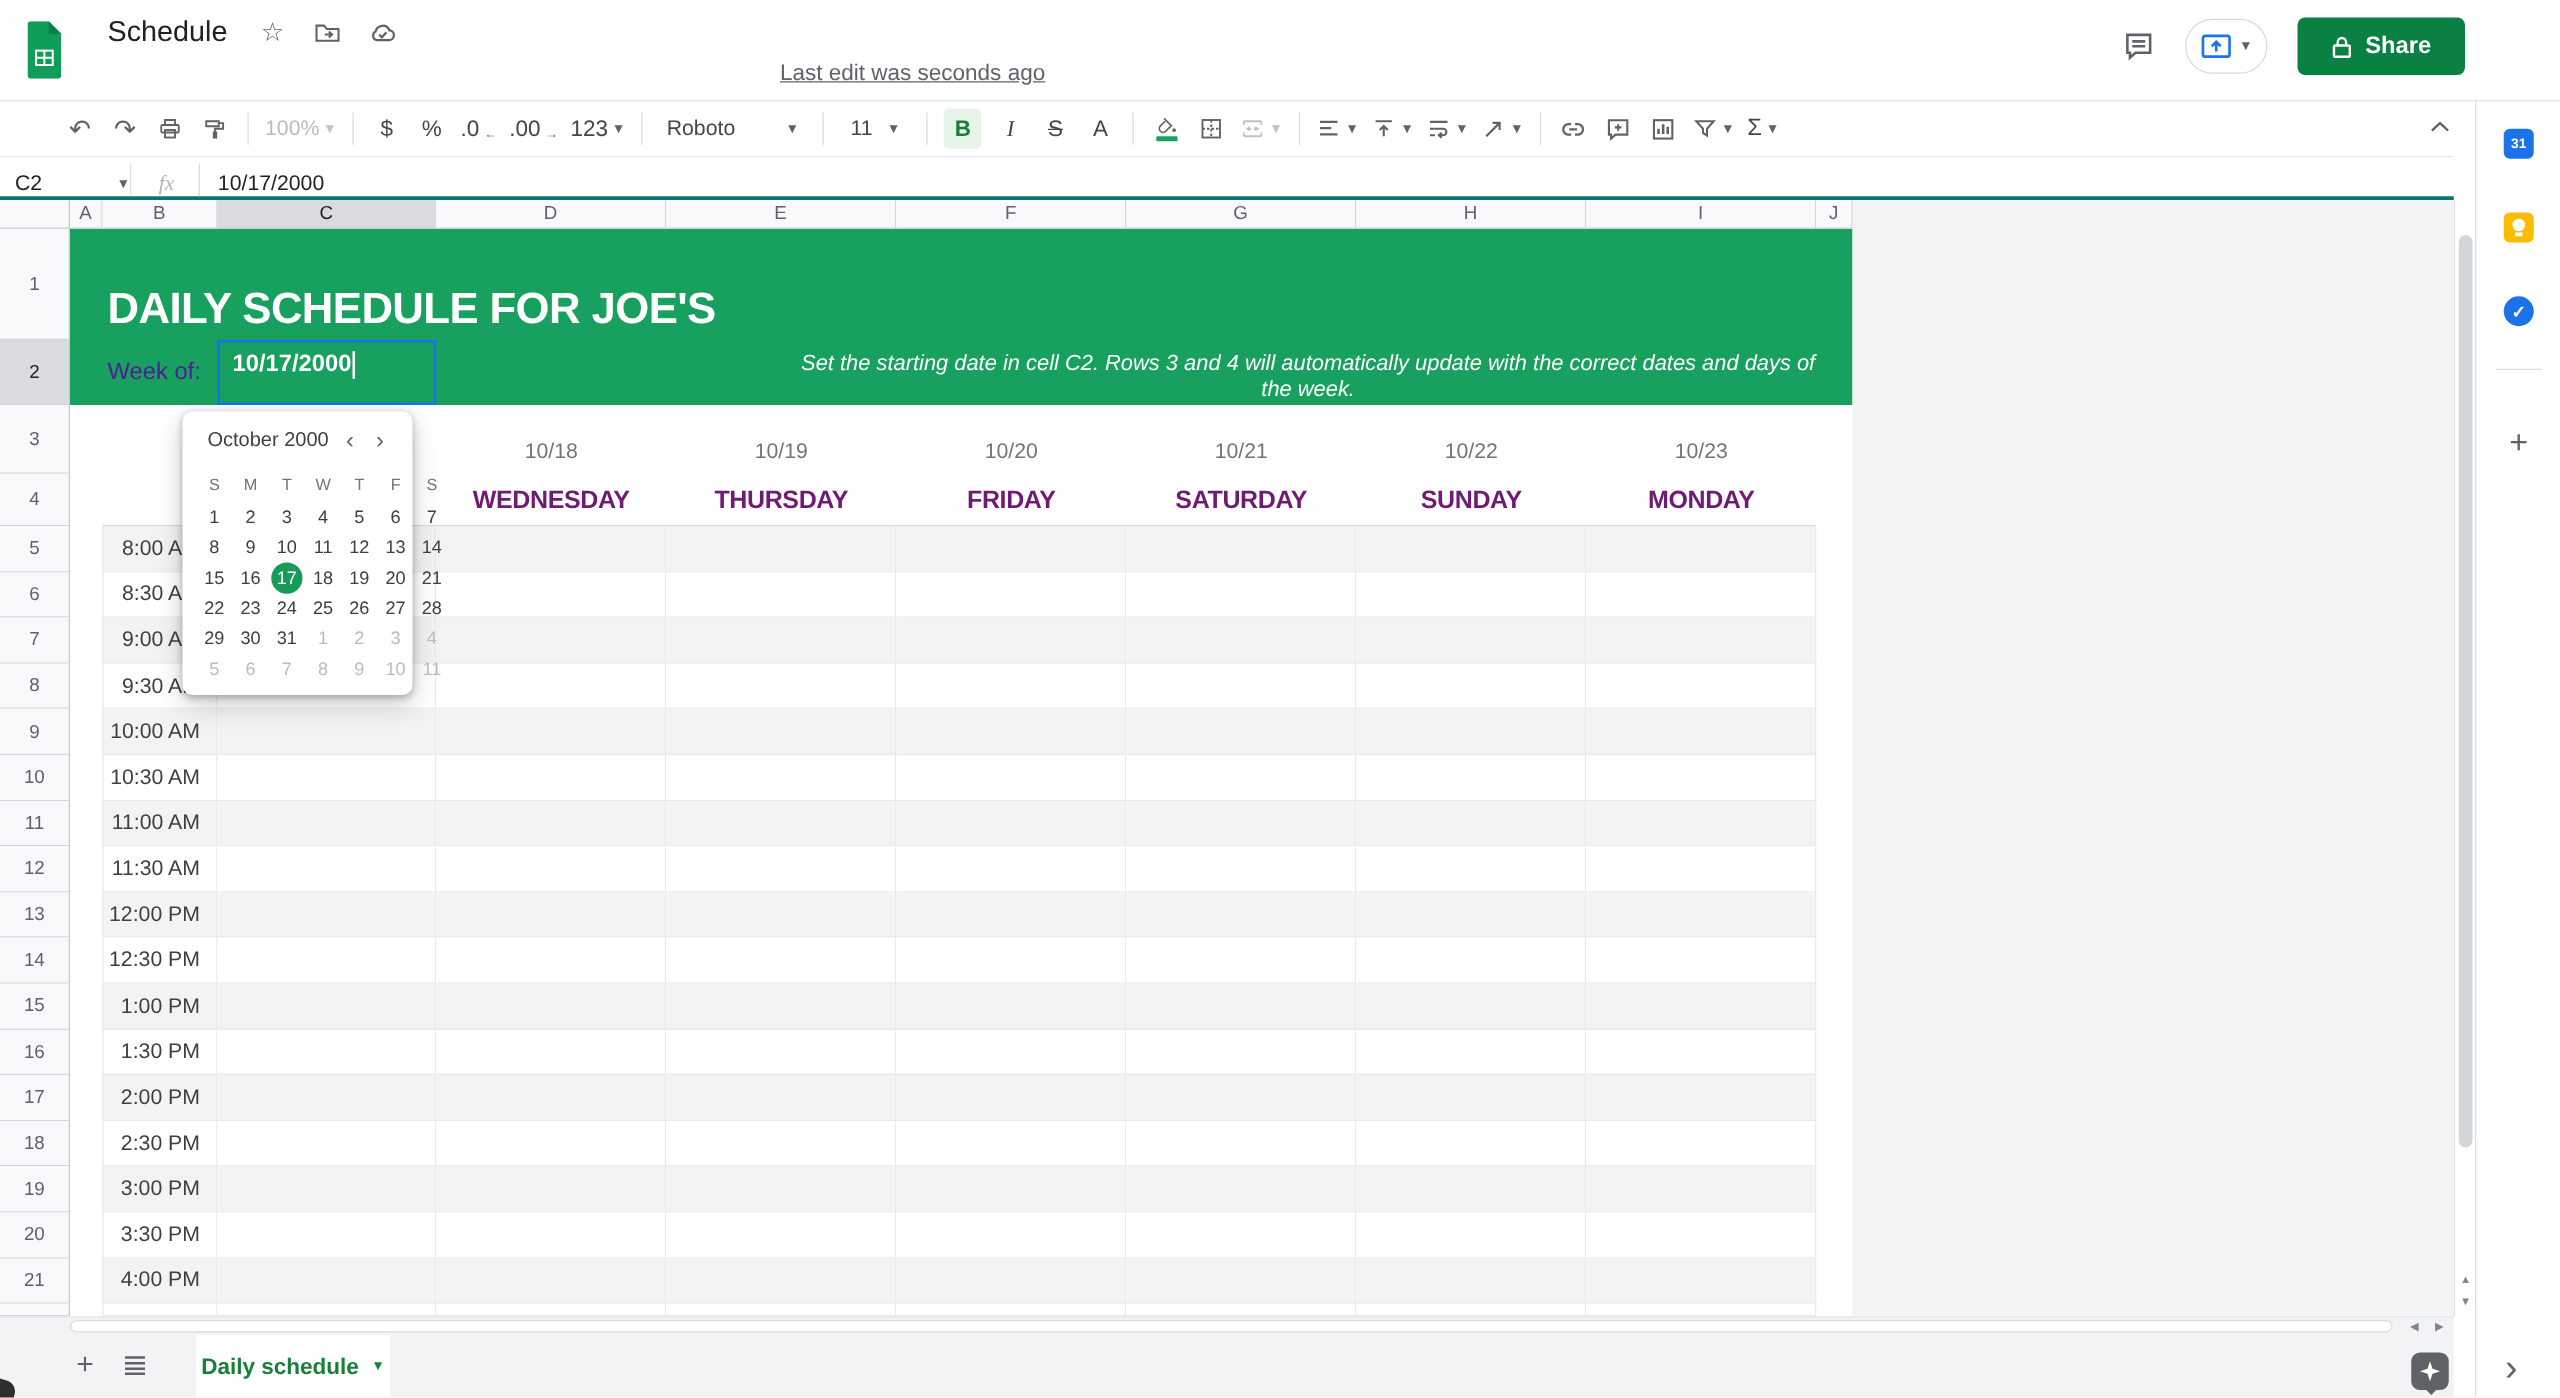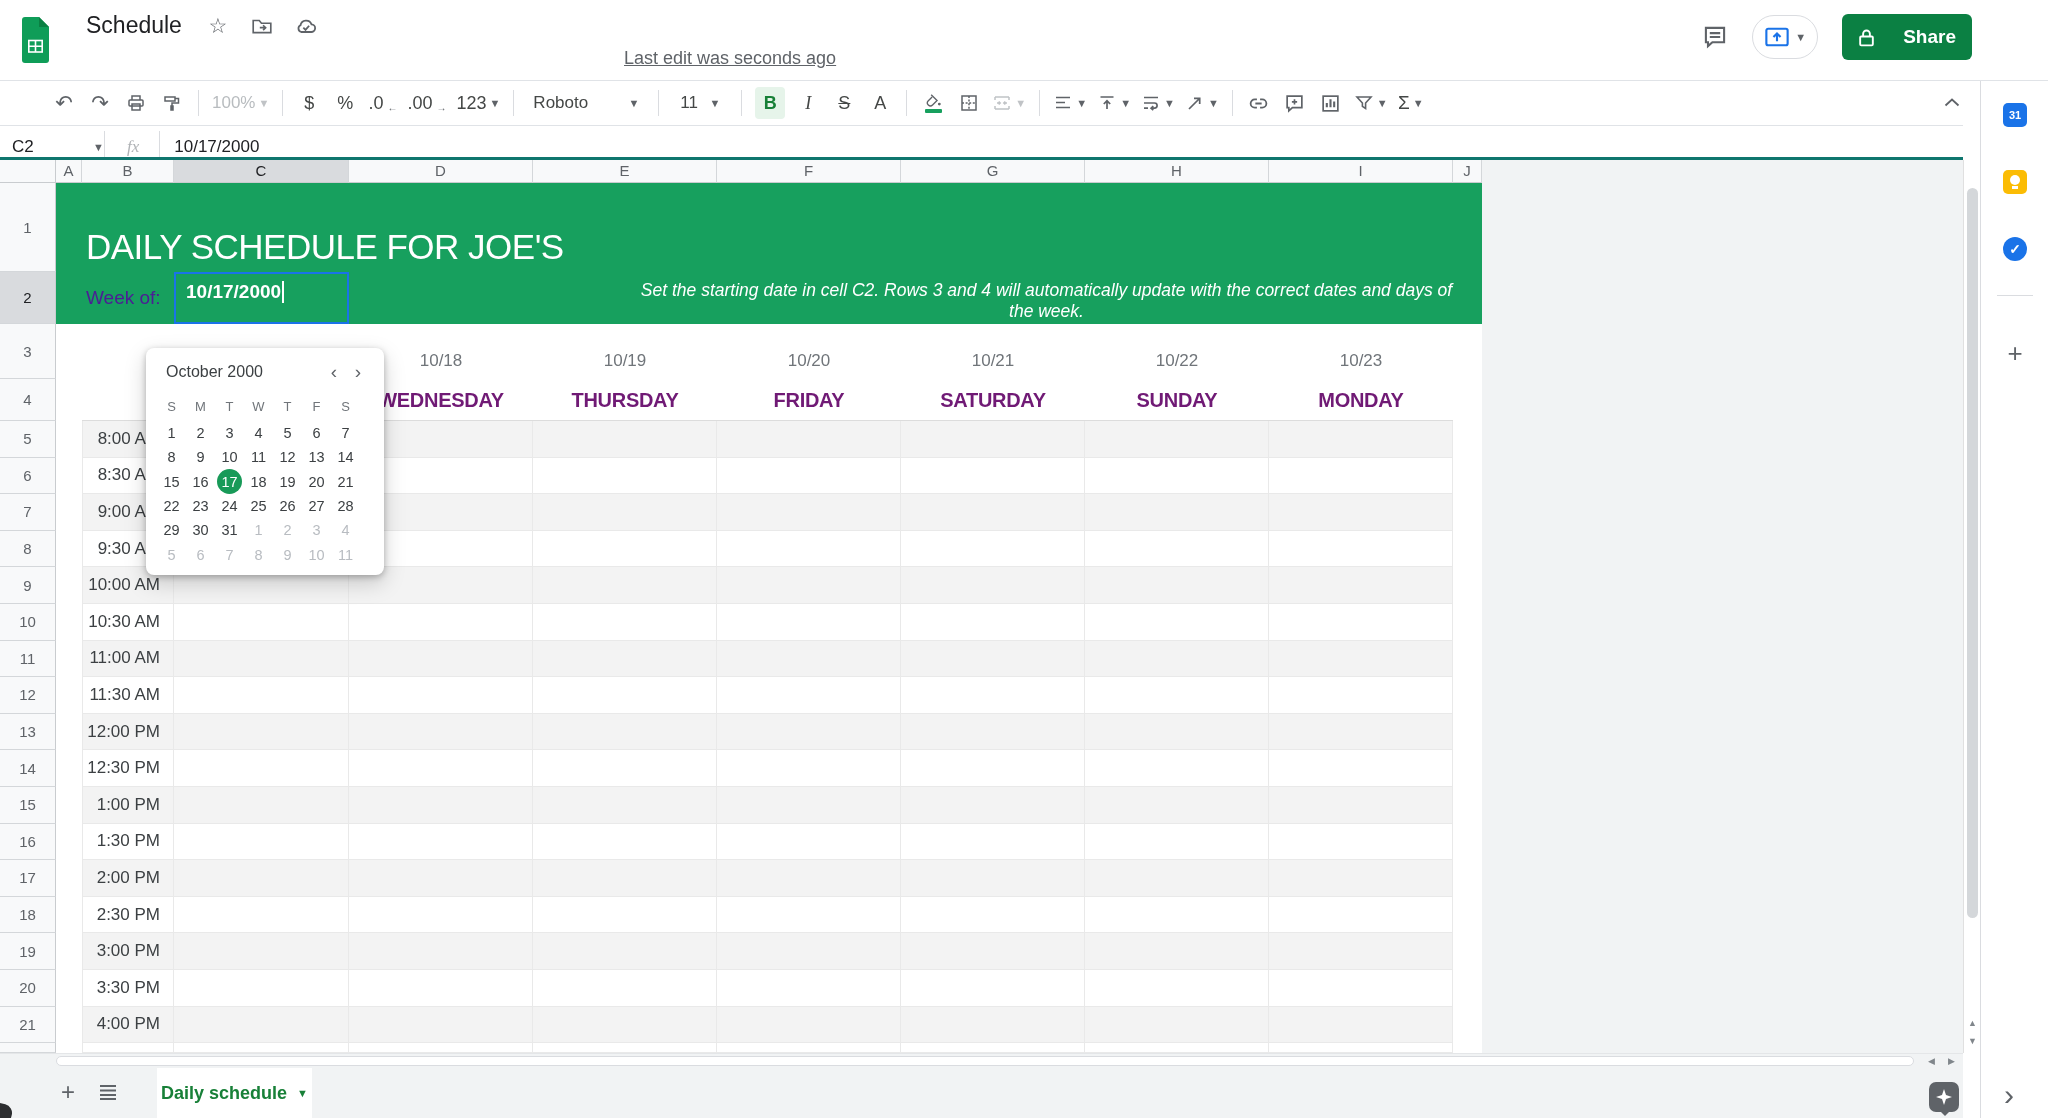--- a/index.html
+++ b/index.html
@@ -10,21 +10,21 @@
   #titlebar { position:absolute; left:0; top:0; width:2048px; height:81px; background:#fff; border-bottom:1px solid #e0e3e7; z-index:30; }
   #logo { position:absolute; left:22px; top:17px; }
   #doc-title { position:absolute; left:86px; top:12px; font-size:23px; color:#202124; }
   #title-icons { position:absolute; left:205px; top:13px; display:flex; gap:18px; align-items:center; color:#5f6368; }
   .t-icon { width:26px; height:26px; display:flex; align-items:center; justify-content:center; font-size:21px; color:#5f6368; }
   #menubar { position:absolute; left:80px; top:44px; display:flex; }
   .menu-item { font-size:19px; color:#202124; padding:4px 9px; border-radius:4px; cursor:default; }
   #last-edit { position:absolute; left:624px; top:48px; font-size:18px; color:#5f6368; text-decoration:underline; }
   #tb-right { position:absolute; right:76px; top:14px; display:flex; align-items:center; gap:24px; }
   #present-pill { width:66px; height:44px; border:1.5px solid #dadce0; border-radius:22px; display:flex; align-items:center; justify-content:center; gap:5px; }
-  #share-btn { height:46px; padding:0 16px; background:#0b8043; border-radius:6px; display:flex; align-items:center; gap:28px; color:#fff; font-size:19px; font-weight:bold; }
+  #share-btn { height:46px; padding:0 27px; background:#0b8043; border-radius:6px; display:flex; align-items:center; gap:10px; color:#fff; font-size:19px; font-weight:bold; }
   .dd { font-size:11px; color:#5f6368; }
 
   
   #toolbar { position:absolute; left:0; top:81px; width:1963px; height:45px; background:#fff; border-bottom:1px solid #e0e3e7; display:flex; align-items:center; padding-left:46px; z-index:29; }
   .tbtn { min-width:26px; height:32px; display:flex; align-items:center; justify-content:center; gap:3px; margin:0 5px; border-radius:4px; color:#5f6368; font-size:18px; }
   .tbtn svg { display:block; }
   .sep { width:1px; height:26px; background:#dadce0; margin:0 8px; }
   .disabled { color:#b8bcbf !important; }
   #bold-btn { background:#e6f4ea; color:#188038; font-weight:bold; width:30px; }
   .txt-glyph { font-size:18px; color:#444746; }
@@ -42,37 +42,37 @@
   
   #corner { position:absolute; left:0; top:160px; width:56px; height:23px; background:#f8f9fa; border-right:1px solid #c9cccf; border-bottom:1px solid #c9cccf; z-index:20; }
   .col-h { position:absolute; top:160px; height:23px; background:#f8f9fa; border-right:1px solid #d4d7da; border-bottom:1px solid #c9cccf; text-align:center; line-height:22px; font-size:15px; color:#5f6368; z-index:19; }
   .col-h.selh { background:#d9dbde; color:#202124; }
   .row-h { position:absolute; left:0; width:56px; background:#f8f9fa; border-right:1px solid #c9cccf; border-bottom:1px solid #d4d7da; display:flex; align-items:center; justify-content:center; font-size:15px; color:#5f6368; z-index:19; }
   .row-h.selh { background:#d9dbde; color:#202124; }
   #oob { position:absolute; left:1482px; top:160px; width:481px; height:893px; background:#f1f3f4; z-index:6; }
 
   
   #green-band { position:absolute; left:56px; top:183px; width:1426px; height:141px; background:#17a05e; z-index:2; }
-  #sheet-title { position:absolute; left:86px; top:227px; font-size:35px; font-weight:normal; color:#fff; letter-spacing:-0.5px; z-index:3; }
+  #sheet-title { position:absolute; left:86px; top:227px; font-size:35px; font-weight:bold; color:#fff; letter-spacing:-0.5px; z-index:3; }
   #week-label { position:absolute; left:86px; top:287px; font-size:19px; color:#4c1d95; z-index:3; }
   #instruction { position:absolute; left:640px; top:280px; width:813px; text-align:center; font-size:17.5px; font-style:italic; color:#fff; z-index:3; }
   #c2-sel { position:absolute; left:174px; top:272px; width:175px; height:52px; border:2px solid #1a73e8; z-index:5; }
   #c2-text { position:absolute; left:10px; top:7px; font-size:19px; font-weight:bold; color:#fff; display:flex; align-items:center; }
   #c2-cursor { width:1.5px; height:22px; background:#fff; margin-left:1px; }
 
   .day-date { position:absolute; top:346px; height:30px; line-height:30px; text-align:center; font-size:17px; color:#70757a; z-index:2; }
   .day-name { position:absolute; top:379px; height:42px; line-height:42px; text-align:center; font-size:20px; font-weight:bold; color:#701a75; letter-spacing:-0.3px; z-index:2; }
 
   .cell { position:absolute; border-right:1px solid #e9e9e9; border-bottom:1px solid #e9e9e9; z-index:1; }
   .cell.first { border-left:1px solid #e9e9e9; }
   .time-label { position:absolute; right:13px; top:0; height:100%; display:flex; align-items:center; font-size:17px; color:#3c4043; }
   #table-top { position:absolute; left:82px; top:420px; width:1371px; height:1px; background:#dcdcdc; z-index:2; }
 
   
-  #datepicker { position:absolute; left:146px; top:329px; width:238px; height:227px; background:#fff; border-radius:8px; box-shadow:0 2px 6px rgba(0,0,0,.25), 0 8px 22px rgba(0,0,0,.18); z-index:40;margin-top:19px; }
+  #datepicker { position:absolute; left:146px; top:329px; width:184px; height:227px; background:#fff; border-radius:8px; box-shadow:0 2px 6px rgba(0,0,0,.25), 0 8px 22px rgba(0,0,0,.18); z-index:40; }
   #dp-head { position:absolute; left:20px; top:13px; right:14px; display:flex; align-items:center; }
   #dp-month { font-size:16px; color:#3c4043; flex:1; }
   .dp-nav { width:24px; text-align:center; font-size:19px; color:#5f6368; }
   #dp-weekdays, #dp-days { position:absolute; left:11px; display:grid; grid-template-columns:repeat(7, 29px); }
   #dp-weekdays { top:47px; }
   #dp-days { top:73px; grid-auto-rows:24.3px; }
   .dp-wd { height:22px; display:flex; align-items:center; justify-content:center; font-size:13px; color:#70757a; }
   .dp-day { display:flex; align-items:center; justify-content:center; font-size:14.5px; color:#3c4043; }
   .dp-day.muted { color:#b8bcc1; }
   .dp-day.sel { position:relative; color:#fff; }

